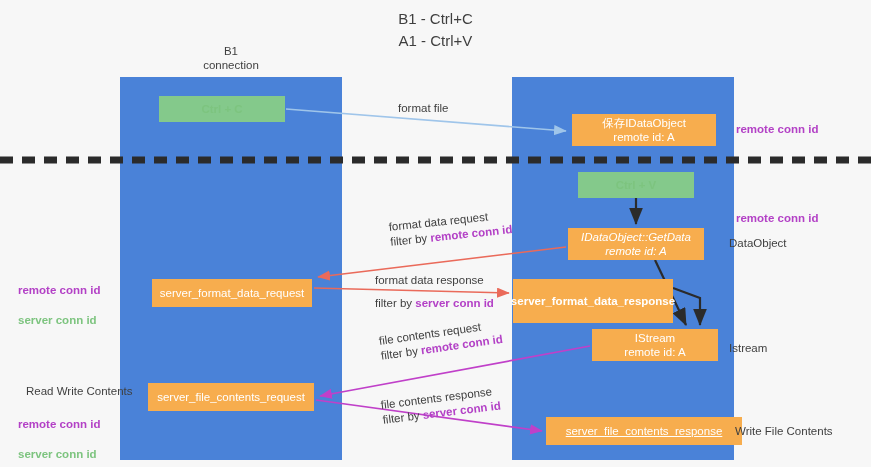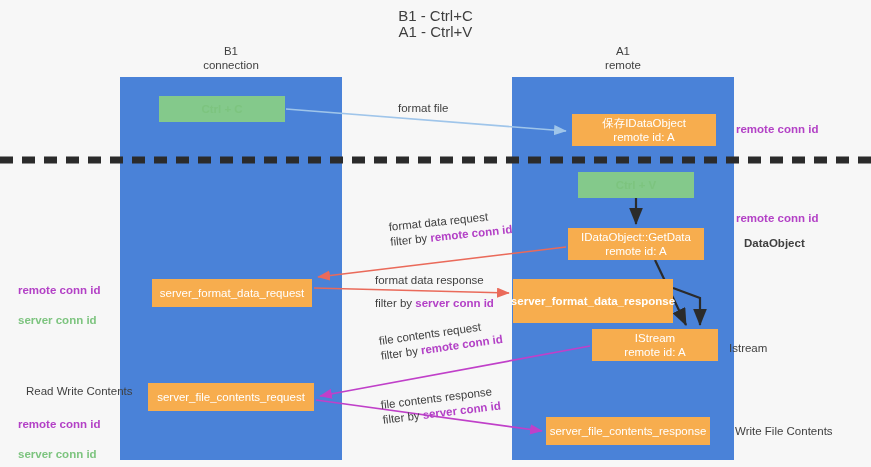--- a/index.html
+++ b/index.html
@@ -20,21 +20,21 @@
     inset: 0;
   }
 
   
   #title {
     position: absolute;
     left: 0; right: 0;
     top: 8px;
     text-align: center;
     font-size: 15px;
-    line-height: 16px;
+    line-height: 22px;
     color: #3f3f3f;
     white-space: pre-line;
   }
 
   
   .col-head {
     position: absolute;
     text-align: center;
     font-size: 11.5px;
     line-height: 14px;
@@ -68,26 +68,26 @@
     line-height: 14px;
     white-space: pre-line;
     z-index: 5;
   }
   .node.green  { background: #84c98b; }
   .node.orange { background: #f7ad4e; }
 
   #node-ctrl-c  { left: 159px; top: 96px;  width: 126px; height: 26px; }
   #node-save-do { left: 572px; top: 114px; width: 144px; height: 32px; }
   #node-ctrl-v  { left: 578px; top: 172px; width: 116px; height: 26px; }
-  #node-getdata { left: 568px; top: 228px; width: 136px; height: 32px; }
+  #node-getdata { left: 568px; top: 228px; width: 136px; height: 32px; font-style: italic; }
   #node-sfdreq  { left: 152px; top: 279px; width: 160px; height: 28px; }
   #node-sfdresp { left: 513px; top: 279px; width: 160px; height: 44px; font-weight: bold; }
   #node-istream { left: 592px; top: 329px; width: 126px; height: 32px; }
   #node-sfcreq  { left: 148px; top: 383px; width: 166px; height: 28px; }
-  #node-sfcresp { left: 546px; top: 417px; width: 164px; height: 28px; }
+  #node-sfcresp { left: 546px; top: 417px; width: 196px; height: 28px; text-decoration: underline; }
 
   
   .edge-label {
     position: absolute;
     font-size: 11.5px;
     line-height: 15px;
     color: #3f3f3f;
     white-space: nowrap;
     z-index: 6;
   }
@@ -107,21 +107,21 @@
     line-height: 15px;
     white-space: pre-line;
     z-index: 6;
   }
   .side-note.plain  { color: #3f3f3f; }
   .purple { color: #b341c6; font-weight: bold; }
   .green  { color: #7dc47f; font-weight: bold; }
 
   #note-right-1 { left: 736px; top: 122px; }
   #note-right-2 { left: 736px; top: 211px; }
-  #note-dataobject { left: 744px; top: 236px; font-weight: bold; }
+  #note-dataobject { left: 729px; top: 236px; }
   #note-istream-r  { left: 729px; top: 341px; }
   #note-write-fc   { left: 735px; top: 424px; }
 
   #note-left-1 { left: 18px; top: 268px; }
   #note-left-read { left: 26px; top: 384px; }
   #note-left-2 { left: 18px; top: 402px; }
 
   svg#edges {
     position: absolute;
     left: 0; top: 0;
@@ -134,22 +134,20 @@
 </head>
 <body>
 
 <div id="canvas">
 
   <div id="title">B1 - Ctrl+C
 A1 - Ctrl+V</div>
 
   <div id="col-head-b1" class="col-head">B1
 connection</div>
-  <div id="col-head-a1" class="col-head">A1
-remote</div>
 
   <div id="lane-b1" class="lane"></div>
   <div id="lane-a1" class="lane"></div>
 
   <svg id="edges" viewBox="0 0 871 467">
     <defs>
       <marker id="ar-blue" markerWidth="9" markerHeight="9" refX="7.5" refY="3.2" orient="auto">
         <path d="M0,0 L8,3.2 L0,6.4 z" fill="#9fc5ea"></path>
       </marker>
       <marker id="ar-red" markerWidth="9" markerHeight="9" refX="7.5" refY="3.2" orient="auto">

